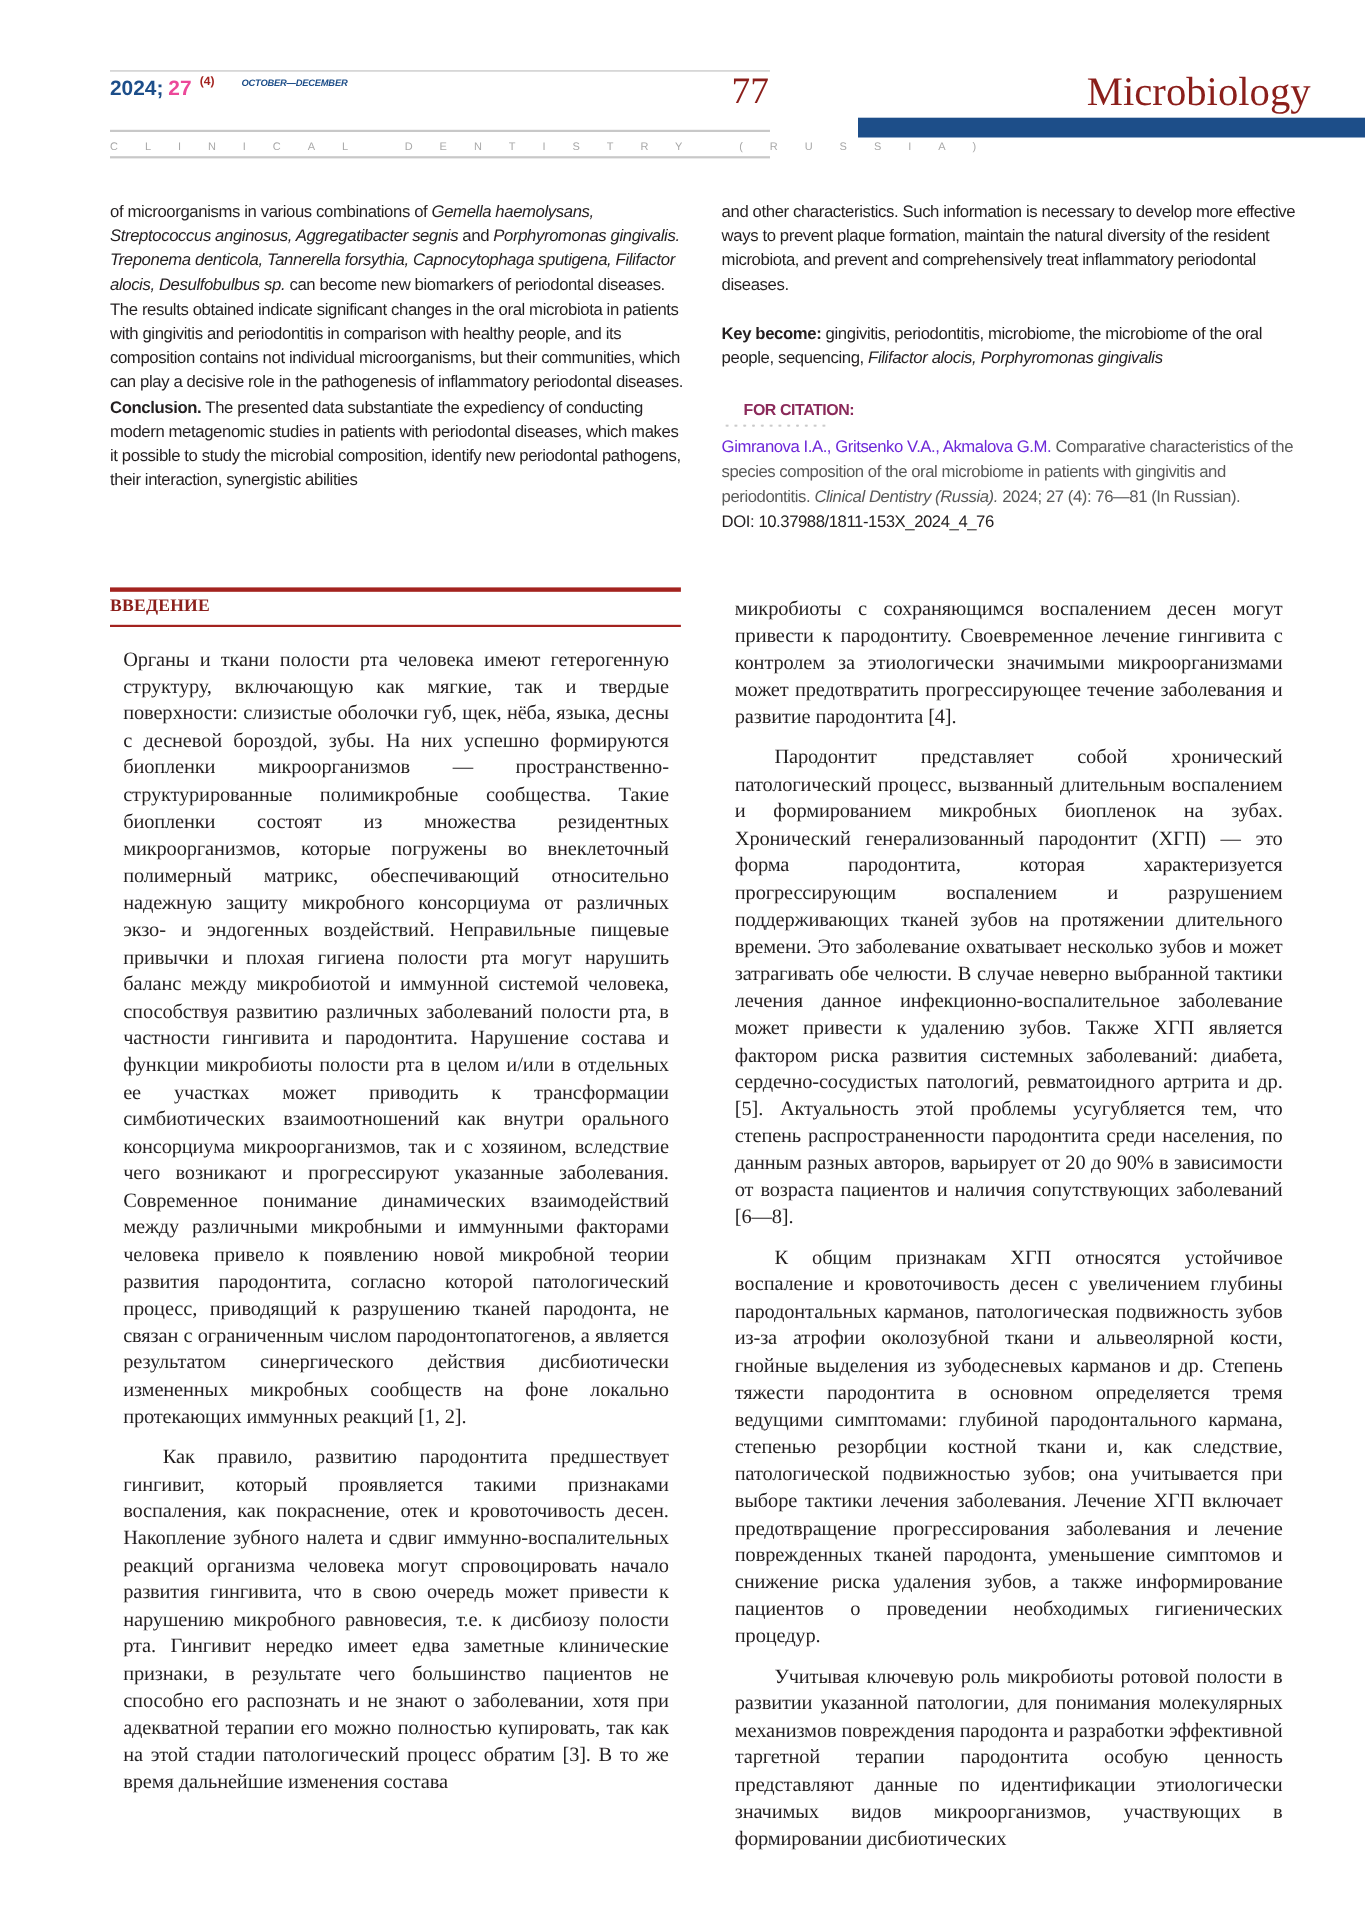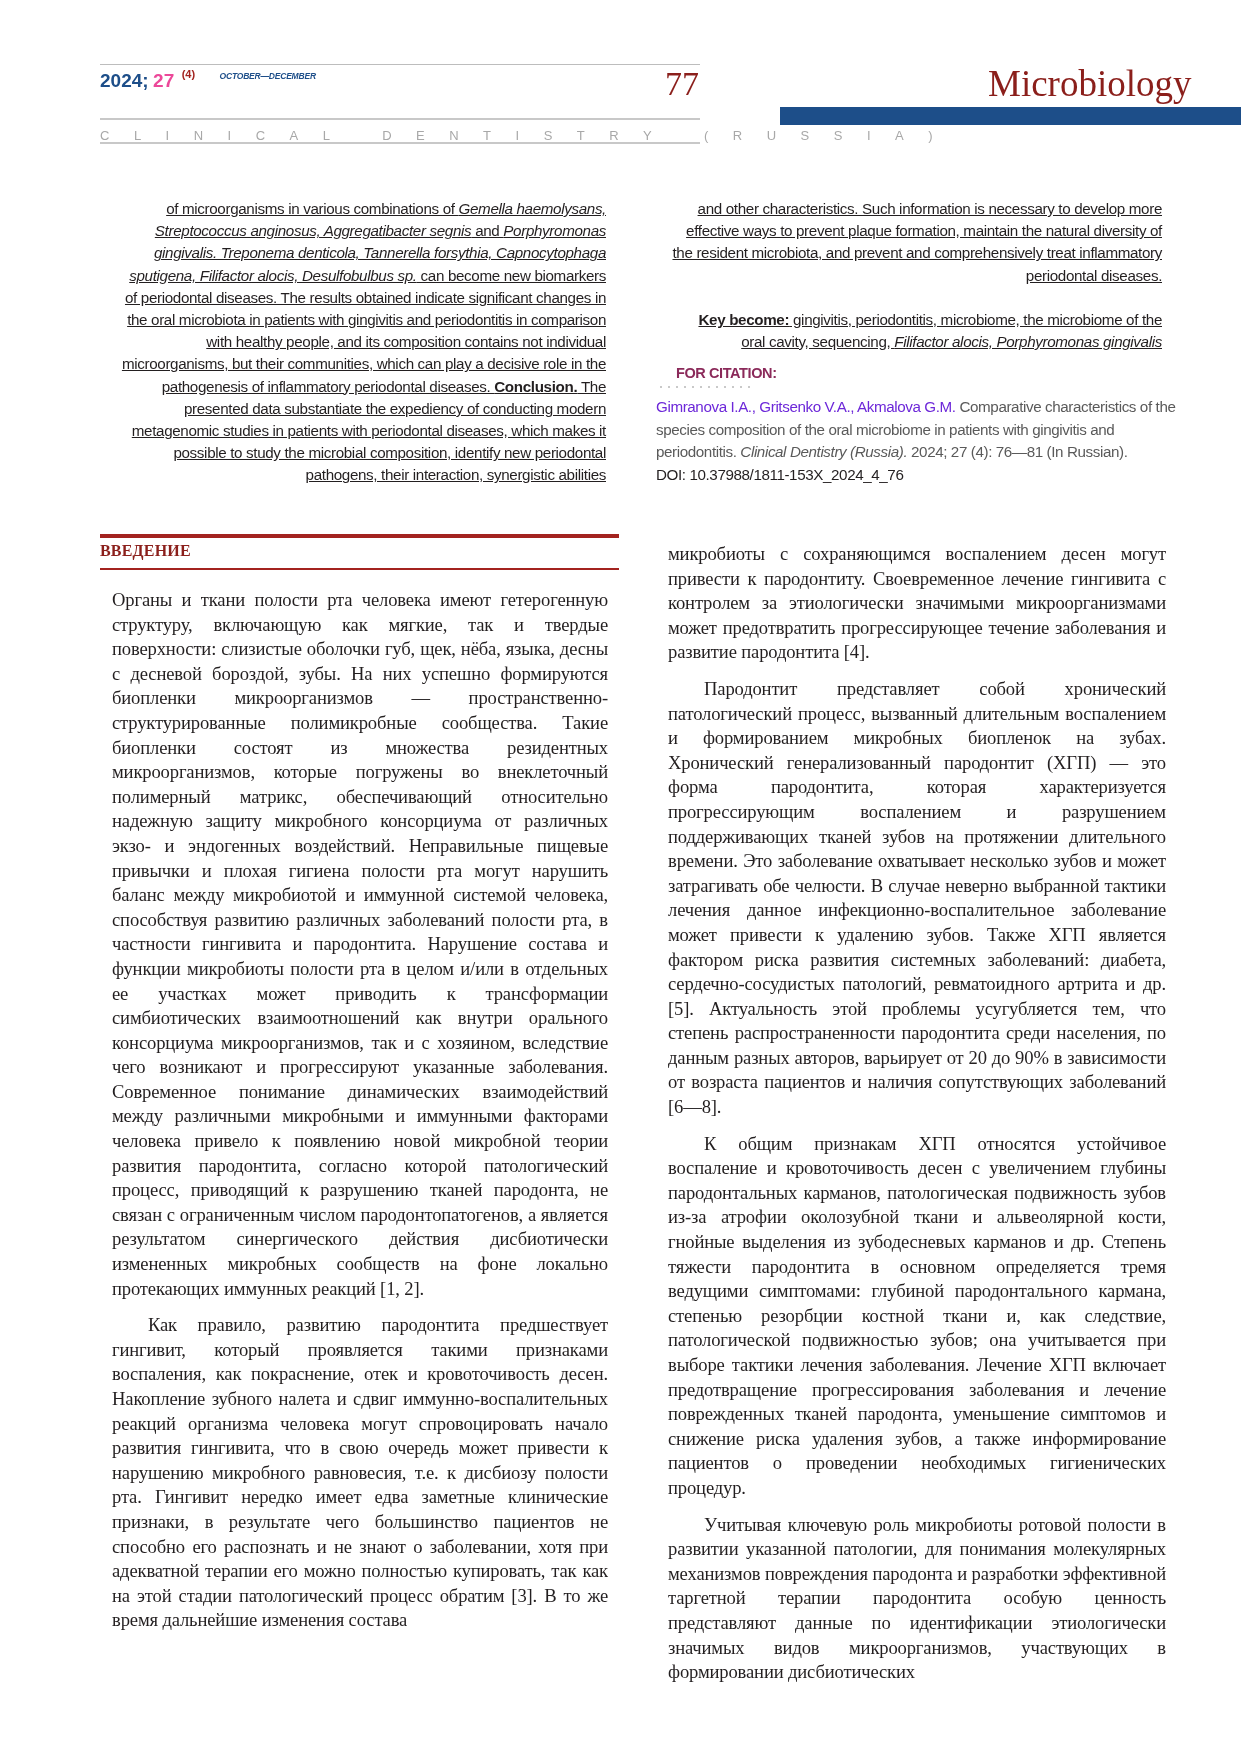--- a/index.html
+++ b/index.html
@@ -11,32 +11,32 @@
   .hdr-rule-bot { position: absolute; left: 100px; top: 142px; width: 600px; height: 2px; background: #c8c8c8; }
 
   .issue { position: absolute; left: 100px; top: 68px; font-family: "Liberation Sans", sans-serif; white-space: nowrap; }
   .issue .year { font-size: 19px; font-weight: bold; color: #1d4e89; }
   .issue .vol { font-size: 19px; font-weight: bold; color: #ec4899; }
   .issue .num { font-size: 11px; font-weight: bold; color: #a3231f; vertical-align: 9px; margin-left: 3px; }
   .issue .months { font-size: 8.5px; font-style: italic; font-weight: bold; color: #1d4e89; vertical-align: 8px; margin-left: 20px; letter-spacing: -0.2px; }
 
   .page-no { position: absolute; left: 665px; top: 65px; font-family: "Liberation Serif", serif; font-size: 34px; color: #8b1f1b; }
 
-  .journal-name { position: absolute; left: 100px; top: 128px; width: 600px; font-family: "Liberation Sans", sans-serif; font-size: 13px; color: #a8a8a8; letter-spacing: 24.5px; white-space: nowrap; }
+  .journal-name { position: absolute; left: 100px; top: 128px; width: 600px; font-family: "Liberation Sans", sans-serif; font-size: 10px; color: #a8a8a8; letter-spacing: 24.5px; white-space: nowrap; }
 
   .section-title { position: absolute; left: 988px; top: 62px; font-family: "Liberation Serif", serif; font-size: 37px; color: #8b1f1b; }
   .section-bar { position: absolute; left: 780px; top: 107px; width: 461px; height: 18px; background: #1d4e89; }
 
   
   .abs { position: absolute; font-family: "Liberation Sans", sans-serif; font-size: 15.2px; line-height: 22.2px; color: #231f20; letter-spacing: -0.35px; }
   .abs-left { left: 100px; top: 182px; width: 522px; }
   .abs-right { left: 656px; top: 182px; width: 522px; }
   .abs i { font-style: italic; }
   .abs b { font-weight: bold; }
-  .abs p { margin: 16px; text-align: right; text-decoration: underline; }
+  .abs p { margin: 0; text-align: left; }
   .kw { margin-top: 22px !important; }
 
   .cite-label { position: absolute; left: 656px; top: 365px; font-family: "Liberation Sans", sans-serif; font-size: 14.5px; font-weight: bold; color: #8b2a5a; letter-spacing: -0.4px; margin-left: 20px; }
   .cite-dots { position: absolute; left: 657px; top: 386px; width: 96px; height: 2px; background-image: radial-gradient(circle, #c9c9c9 1px, transparent 1.3px); background-size: 8px 2px; }
   .cite-body { position: absolute; left: 656px; top: 396px; width: 530px; font-family: "Liberation Sans", sans-serif; font-size: 15.2px; line-height: 22.5px; letter-spacing: -0.4px; color: #5a5a5a; }
   .cite-body .authors { color: #6d28d9; font-weight: normal; }
   .cite-body .doi { color: #231f20; }
 
   
   .intro-rule-thick { position: absolute; left: 100px; top: 534px; width: 519px; height: 4px; background: #a3231f; }
@@ -66,21 +66,21 @@
 
 <div class="section-title">Microbiology</div>
 <div class="section-bar"></div>
 
 <div class="abs abs-left">
   <p><span>of microorganisms in various combinations of </span><i>Gemella haemolysans, Streptococcus anginosus, Aggregatibacter segnis</i><span> and </span><i>Porphyromonas gingivalis. Treponema denticola, Tannerella forsythia, Capnocytophaga sputigena, Filifactor alocis, Desulfobulbus sp.</i><span> can become new biomarkers of periodontal diseases. The results obtained indicate significant changes in the oral microbiota in patients with gingivitis and periodontitis in comparison with healthy people, and its composition contains not individual microorganisms, but their communities, which can play a decisive role in the pathogenesis of inflammatory periodontal diseases. </span><b>Conclusion.</b><span> The presented data substantiate the expediency of conducting modern metagenomic studies in patients with periodontal diseases, which makes it possible to study the microbial composition, identify new periodontal pathogens, their interaction, synergistic abilities</span></p>
 </div>
 
 <div class="abs abs-right">
   <p>and other characteristics. Such information is necessary to develop more effective ways to prevent plaque formation, maintain the natural diversity of the resident microbiota, and prevent and comprehensively treat inflammatory periodontal diseases.</p>
-  <p class="kw"><b>Key become:</b><span> gingivitis, periodontitis, microbiome, the microbiome of the oral cavity, sequencing, </span><i>Filifactor alocis, Porphyromonas gingivalis</i></p>
+  <p class="kw"><b>Key become:</b><span> gingivitis, periodontitis, microbiome, the microbiome of the oral people, sequencing, </span><i>Filifactor alocis, Porphyromonas gingivalis</i></p>
 </div>
 
 <div class="cite-label">FOR CITATION:</div>
 <div class="cite-dots"></div>
 <div class="cite-body"><span class="authors">Gimranova I.A., Gritsenko V.A., Akmalova G.M.</span><span> Comparative characteristics of the species composition of the oral microbiome in patients with gingivitis and periodontitis. </span><i>Clinical Dentistry (Russia).</i><span> 2024; 27 (4): 76—81 (In Russian).</span><br><span class="doi">DOI: 10.37988/1811-153X_2024_4_76</span></div>
 
 <div class="intro-rule-thick"></div>
 <div class="intro-heading">ВВЕДЕНИЕ</div>
 <div class="intro-rule-thin"></div>
 

